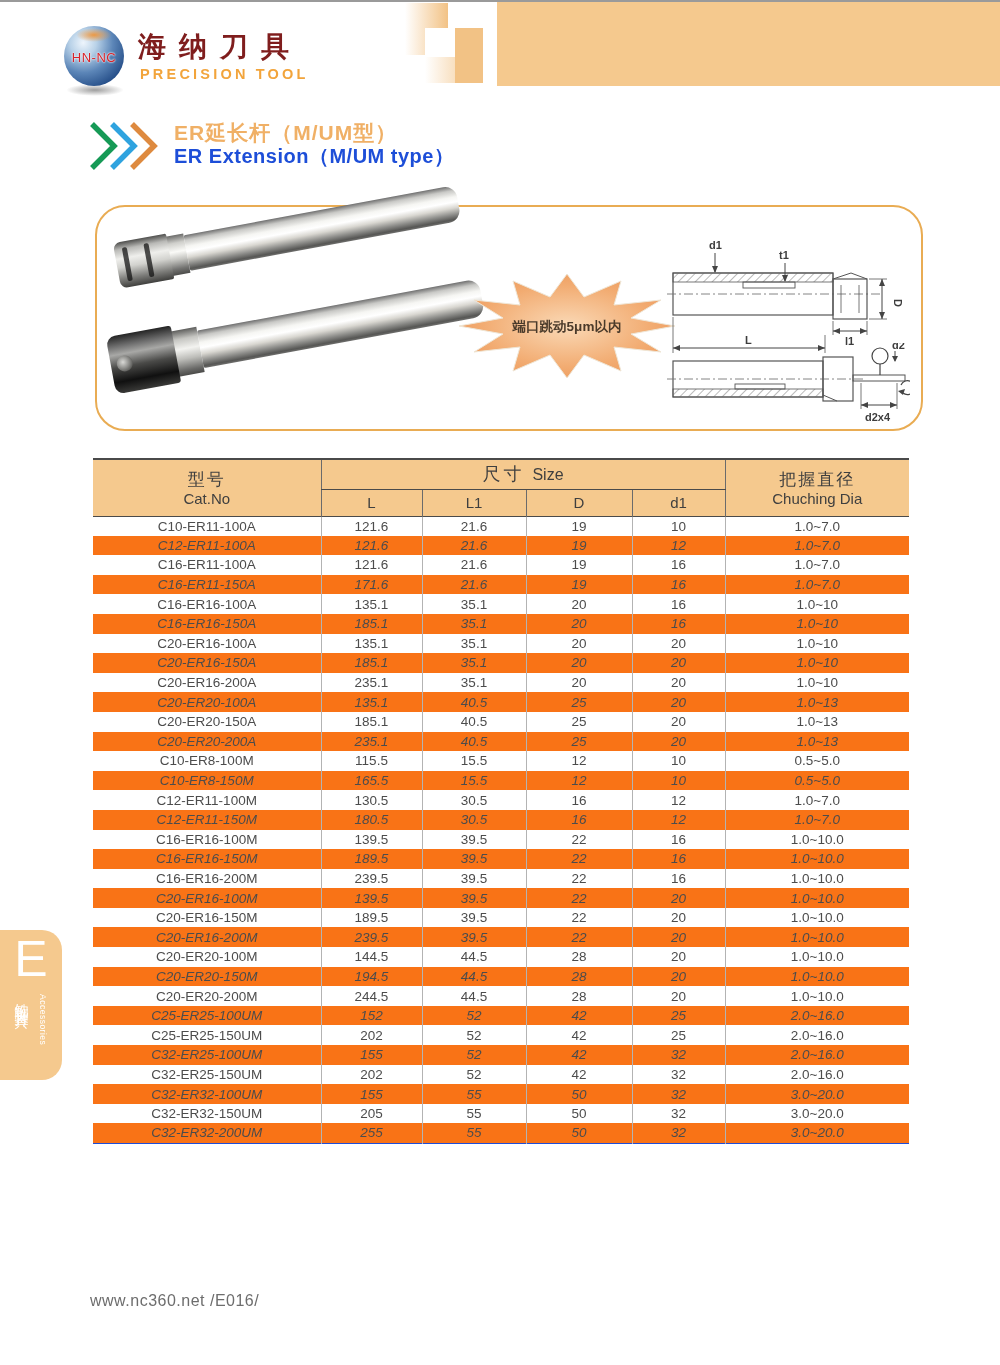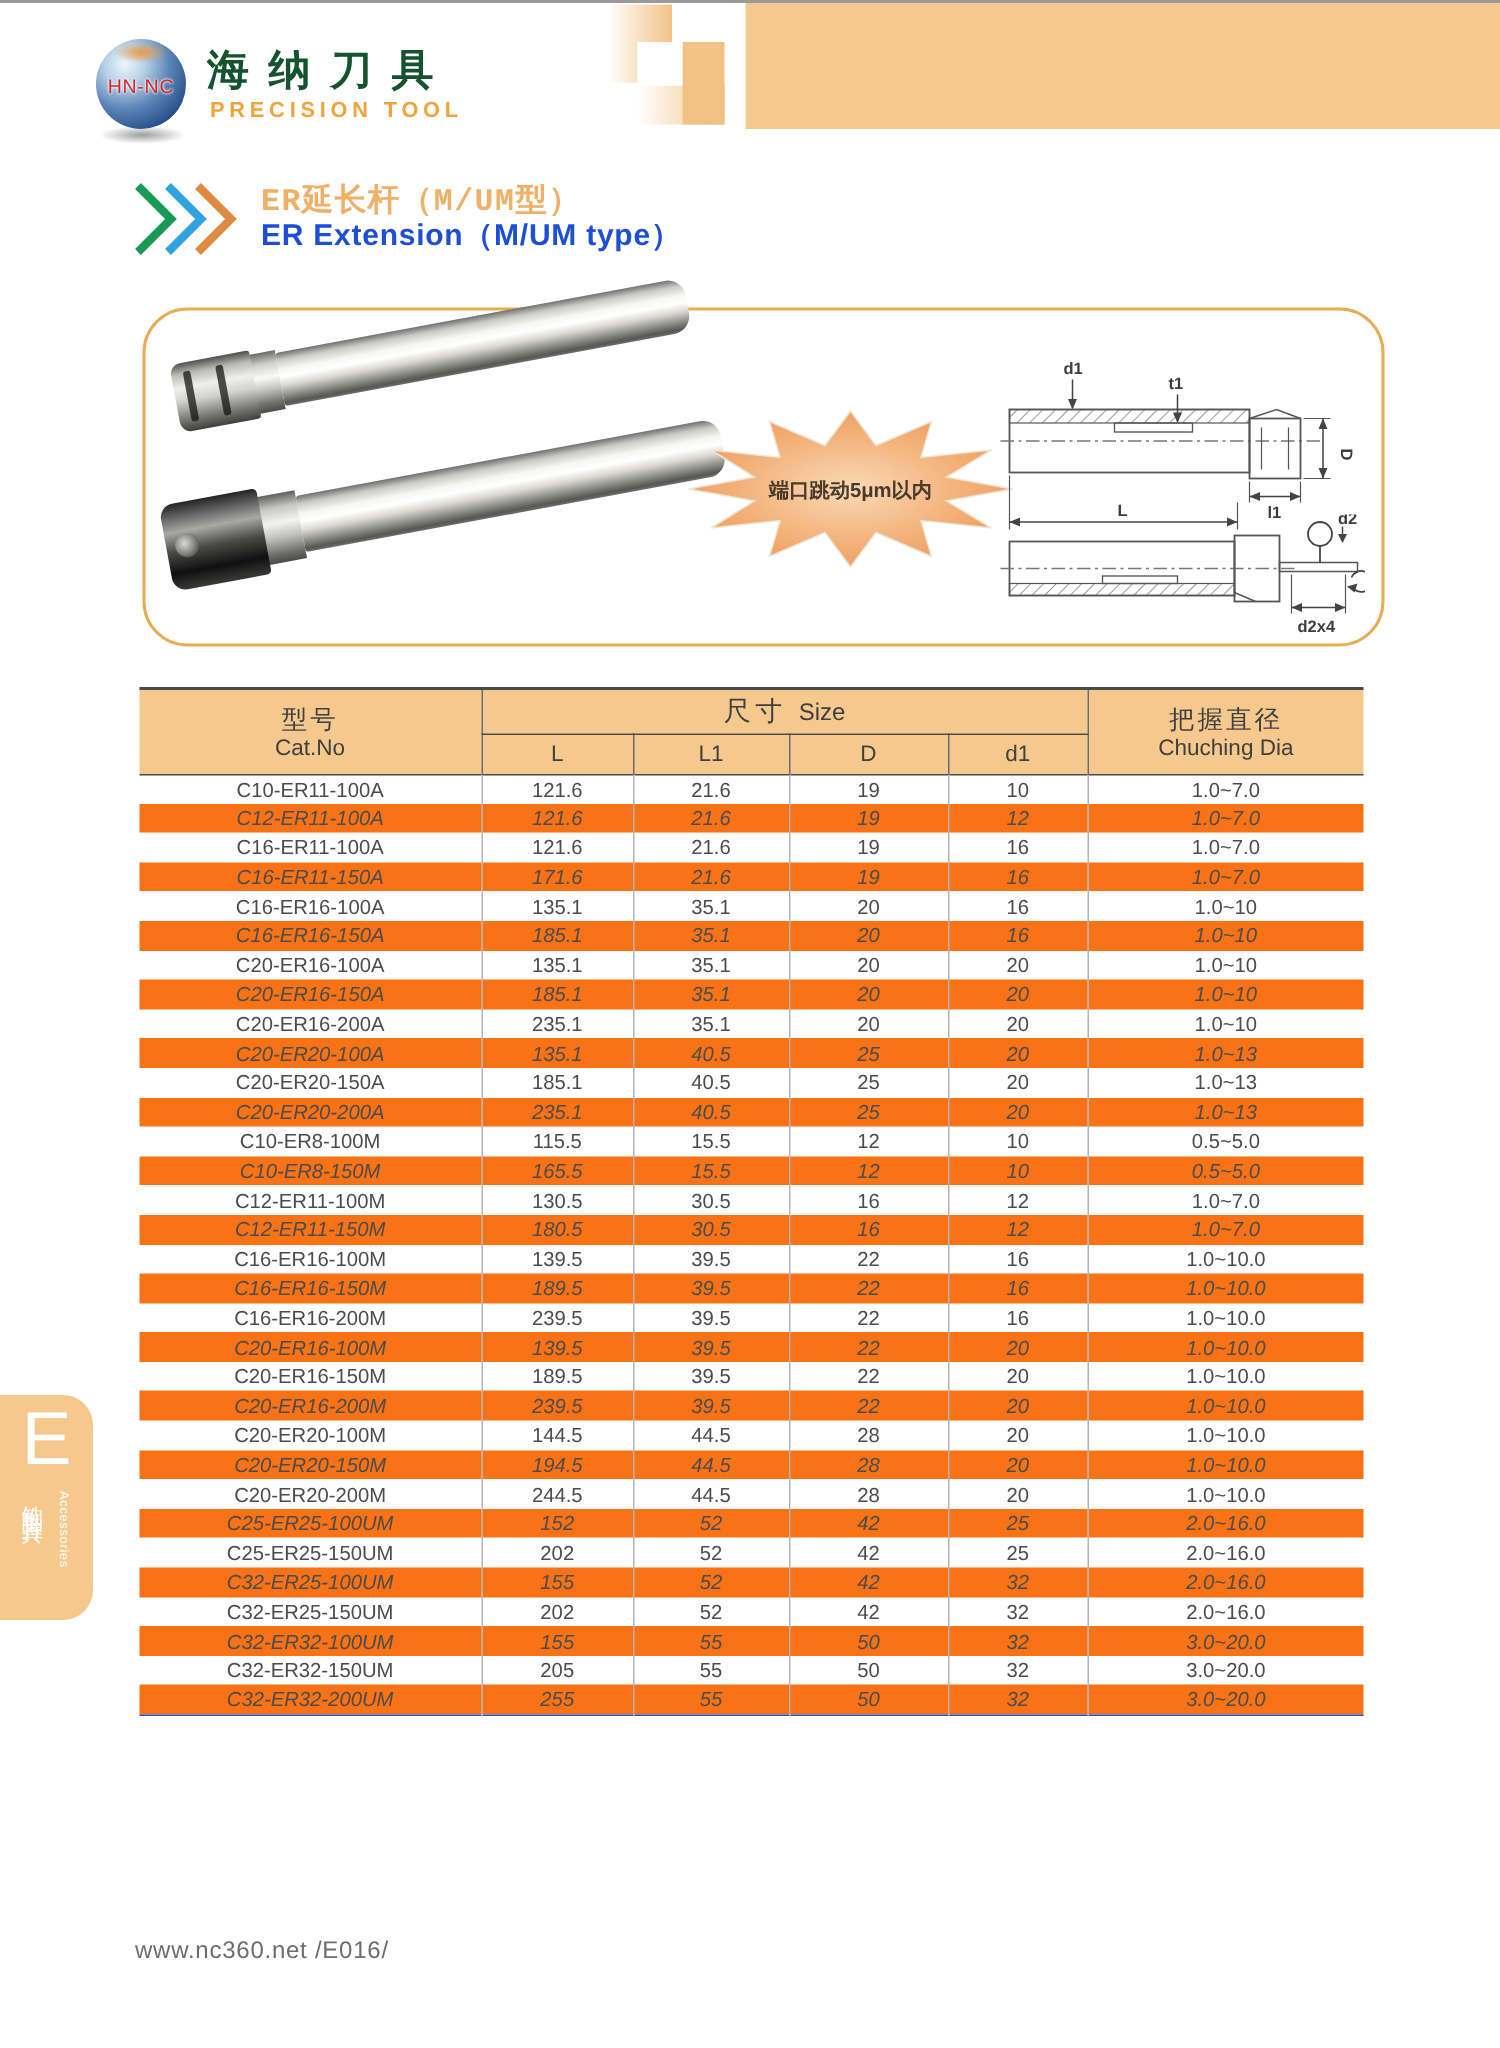--- a/index.html
+++ b/index.html
@@ -15,25 +15,25 @@
 
   .globe-wrap { position:absolute; left:64px; top:26px; width:66px; height:76px; }
   .globe { position:absolute; left:0; top:0; width:60px; height:60px; border-radius:50%;
     background: radial-gradient(circle at 32% 28%, #eef5fc 0%, #b9d2e8 22%, #5c86b8 50%, #27508a 78%, #122f5e 100%); }
   .globe::before { content:""; position:absolute; left:12px; top:2px; width:36px; height:14px; border-radius:50%;
     background: radial-gradient(ellipse at center, rgba(238,150,60,.95), rgba(238,150,60,0) 70%); }
   .globe-text { position:absolute; left:0; top:24px; width:60px; text-align:center; font-size:13px; font-weight:normal;
     color:#D8232A; letter-spacing:.5px; text-shadow:0 0 2px #ffffff, 0 0 2px #ffffff; }
   .globe-shadow { position:absolute; left:2px; top:58px; width:58px; height:12px; border-radius:50%;
     background: radial-gradient(ellipse at center, rgba(40,40,40,.45), rgba(40,40,40,0) 70%); }
-  .brand-cn { position:absolute; left:138px; top:28px; font-size:28px; font-weight:bold; letter-spacing:13px; color:#14532d; white-space:nowrap; }
+  .brand-cn { position:absolute; left:138px; top:28px; font-size:28px; font-weight:bold; letter-spacing:13px; color:#7f1d1d; white-space:nowrap; }
   .brand-en { position:absolute; left:140px; top:66px; font-size:14.5px; font-weight:bold; letter-spacing:3.2px; color:#F2A43B; white-space:nowrap; }
 
   .chevrons { position:absolute; left:88px; top:120px; }
-  .title-cn { position:absolute; left:174px; top:119px; font-size:21px; font-weight:bold; color:#F0B066; letter-spacing:1px; white-space:nowrap;font-family:Liberation Mono, monospace; }
+  .title-cn { position:absolute; left:174px; top:119px; font-size:21px; font-weight:bold; color:#F0B066; letter-spacing:1px; white-space:nowrap; }
   .title-en { position:absolute; left:174px; top:143px; font-size:20px; font-weight:bold; color:#1d4ed8; letter-spacing:.5px; white-space:nowrap; }
 
   .panel { position:absolute; left:95px; top:205px; width:828px; height:226px; border:2px solid #E9AC53; border-radius:30px; background:#ffffff; }
 
   .rod { position:absolute; display:flex; align-items:center; transform-origin:left center; }
   .rod1 { left:20px; top:36px; transform:rotate(-10.5deg); }
   .rod2 { left:14px; top:130px; transform:rotate(-10.5deg); }
   .collet-silver { width:54px; height:46px; border-radius:7px 2px 2px 7px; position:relative;
     background: linear-gradient(to bottom,#4f4f4d 0%,#b9b9b6 16%,#efefec 36%,#d2d2ce 55%,#7d7d7a 80%,#3f3f3d 100%); }
   .collet-slot { position:absolute; top:6px; width:5px; height:34px; background:rgba(20,20,20,.75); border-radius:2px; }

